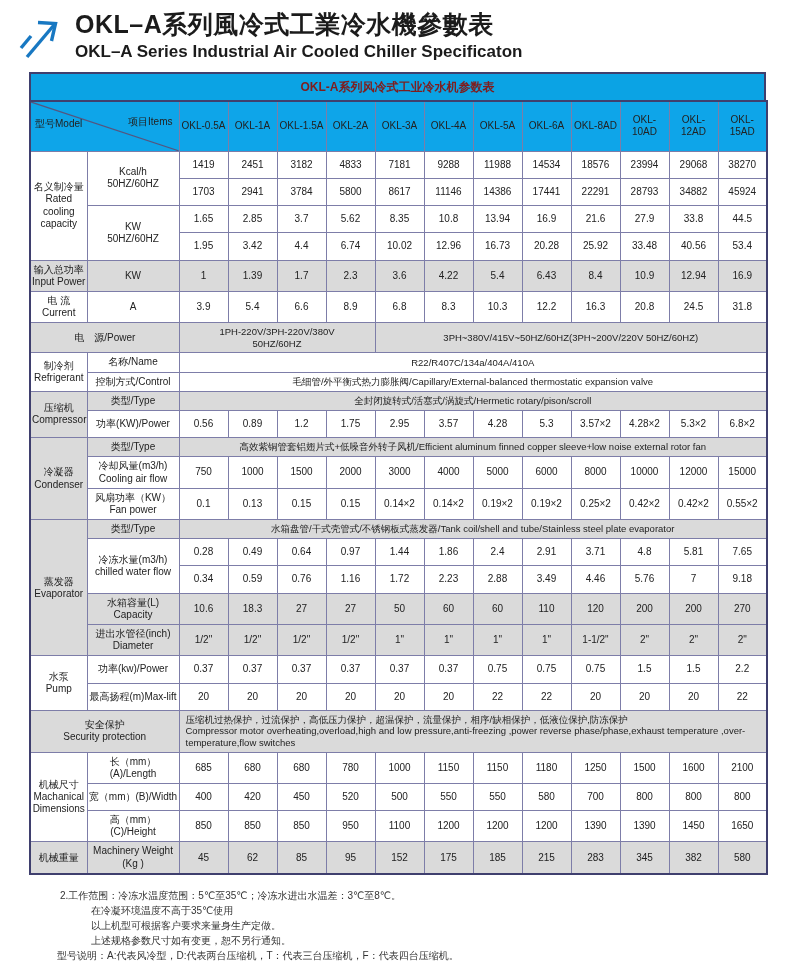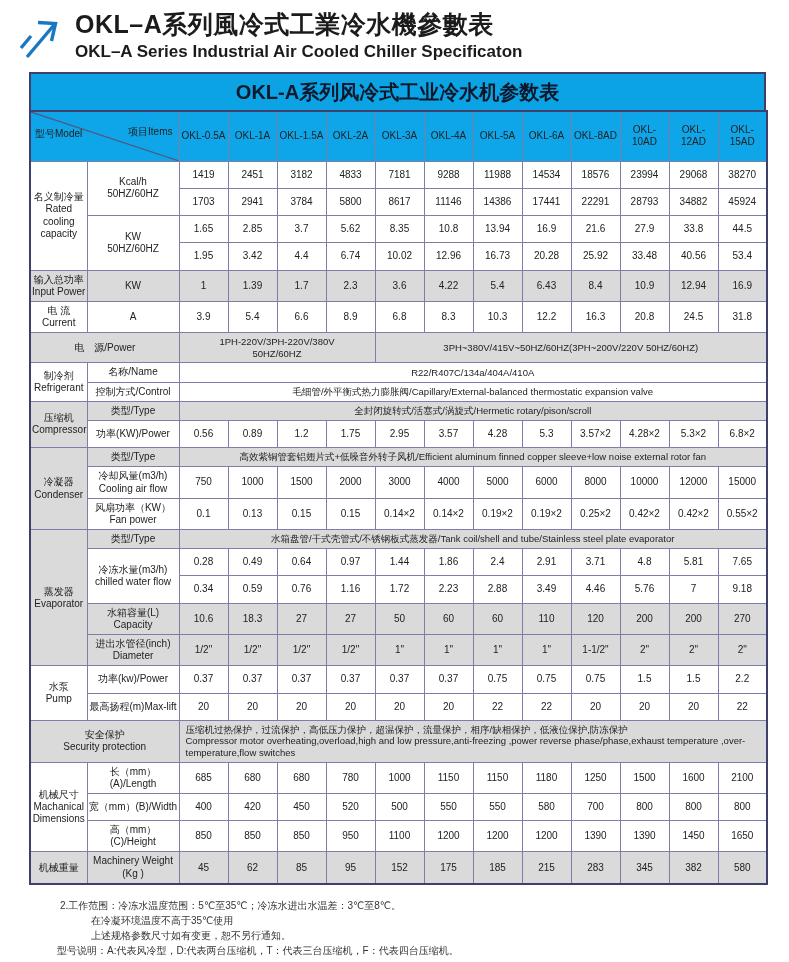--- a/index.html
+++ b/index.html
@@ -7,21 +7,21 @@
   .page{width:705px;height:962px;position:relative;}
 
   
   header{display:flex;align-items:flex-start;gap:13px;padding:8px 0 0 18px;}
   .logo{flex:0 0 auto;margin-top:4px;}
   .titles h1{margin:0;font-size:25px;font-weight:bold;letter-spacing:.5px;color:#1b1b1b;}
   .titles h2{margin:1px 0 0;font-size:17px;font-weight:bold;color:#1b1b1b;text-align:center;}
 
   
   .tablewrap{margin:10px 0 0 29px;width:737px;}
-  .tbar{background:#0ba3e4;color:#0f172a;font-size:20px;font-weight:bold;text-align:center;
+  .tbar{background:#0ba3e4;color:#7f1d1d;font-size:12px;font-weight:bold;text-align:center;
         padding:5px 0 4px;border:2px solid #3f3f6e;border-bottom:none;box-sizing:border-box;}
   table{border-collapse:collapse;table-layout:fixed;width:737px;border:2px solid #3f3f6e;}
   td,th{border:1px solid #7d7da8;text-align:center;vertical-align:middle;
         padding:3px 1px;font-size:10px;line-height:1.22;color:#222;
         white-space:pre-line;overflow:hidden;}
   thead th{background:#0ea5e9;font-weight:normal;font-size:10px;padding:10px 0;}
   td.val{padding:7px 1px;}
   td.cat,td.item{font-size:10px;}
   td.txt{font-size:9.5px;padding:3px 18px;}
   td.left{text-align:left;padding:3px 6px;}
@@ -445,19 +445,20 @@
             <td class="val">580</td>
           </tr>
         </tbody>
     </table>
   </section>
 
   <section class="notes">
     <div id="notes-zh">
         <div class="nz ind1">2.工作范围：冷冻水温度范围：5℃至35℃；冷冻水进出水温差：3℃至8℃。</div>
         <div class="nz ind2">在冷凝环境温度不高于35℃使用</div>
+        <div class="nz ind2">以上机型可根据客户要求来量身生产定做。</div>
         <div class="nz ind2">上述规格参数尺寸如有变更，恕不另行通知。</div>
         <div class="nz">型号说明：A:代表风冷型，D:代表两台压缩机，T：代表三台压缩机，F：代表四台压缩机。</div>
       </div>
 
   </section>
 
 </div>
 
 </body></html>

